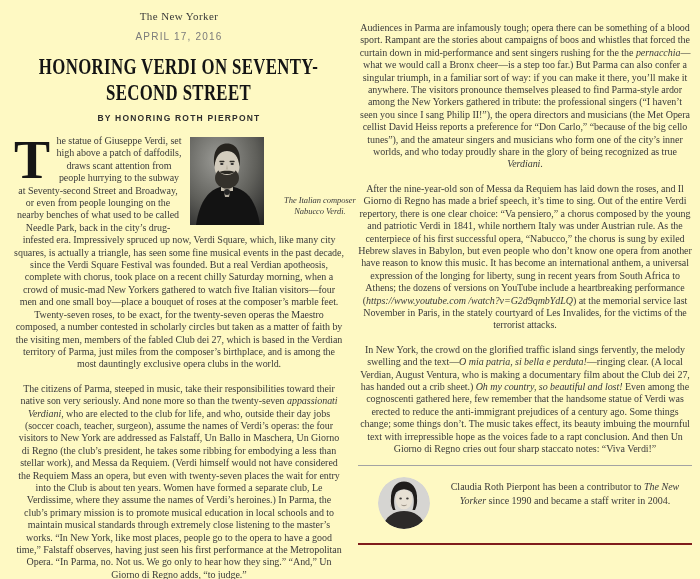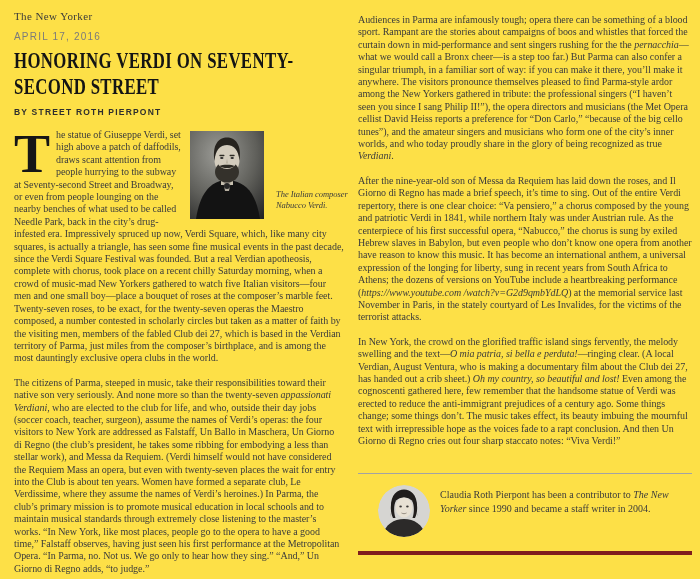--- a/index.html
+++ b/index.html
@@ -1,66 +1,66 @@
 <!DOCTYPE html>
 <html><head>
 <meta charset="utf-8">
 <style>
   * { margin:0; padding:0; box-sizing:border-box; }
   html,body { width:700px; height:579px; background:#ffffff; overflow:hidden; }
   body { font-family:"Liberation Serif", serif; color:#3b3b3b; }
-  .page { position:relative; width:700px; height:579px; background:#fde047; }
+  .page { position:relative; width:700px; height:579px; background:#fef9c3;text-align:center; }
 
   .col-left  { position:absolute; left:14px; top:10px; width:330px; }
   .col-right { position:absolute; left:358px; top:8px;  width:334px; }
 
   .brand { font-size:11px; color:#3a3a3a; letter-spacing:0.4px; cursor:pointer; }
   .date  { margin-top:9px; font-family:"Liberation Sans", sans-serif; font-size:10px;
            letter-spacing:1.2px; color:#7b7b7b; }
-  .title-wrap { margin-top:5px; height:54px; }
+  .title-wrap { margin-top:11px; height:54px; }
   .title { width:470px; transform:scaleX(0.7); transform-origin:0 0;
            font-size:24px; line-height:26px; color:#141414; letter-spacing:0.5px; }
   .byline { margin-top:6px; font-family:"Liberation Sans", sans-serif; font-weight:bold;
             font-size:8.5px; letter-spacing:1.2px; color:#2e2e2e; }
 
   .body-text { font-size:10px; line-height:12.4px; letter-spacing:-0.05px; color:#3b3b3b; }
   .para { margin-top:12px; }
   .first-para { margin-top:12px; }
 
   .dropcap { float:left; font-weight:700; font-size:54px; line-height:44px;
              margin:3px 6px 0 0; color:#161616; }
 
   .figure-float { float:right; width:154px; margin:2px 0 2px 8px;
                   display:flex; align-items:flex-end; }
   .portrait { width:74px; height:88px; display:block; flex:none; }
   .fig-caption { font-style:italic; font-size:8.5px; line-height:11px; color:#3b3b3b;
-                 margin-left:12px; padding-bottom:8px; white-space:nowrap; }
+                 margin-left:20px; padding-bottom:8px; white-space:nowrap; }
 
-  .bio { margin-top:26px; border-top:1px solid #a3a3a3; border-bottom:4px solid #7f1d1d;
+  .bio { margin-top:10px; border-top:1px solid #a3a3a3; border-bottom:2px solid #7f1d1d;
          padding:11px 2px 14px 20px; display:flex; gap:10px; }
   .avatar { width:52px; height:52px; border-radius:50%; overflow:hidden; flex:none; }
   .avatar svg { display:block; }
   .bio-text { font-size:10px; line-height:14px; padding-top:3px; }
 
   i { font-style:italic; }
   .plain-link { color:inherit; text-decoration:none; cursor:pointer;font-style:italic; }
 </style>
 </head>
 <body>
 
 <div class="page">
 
   <div class="col-left">
 
     <div class="brand">The New Yorker</div>
     <div class="date">APRIL 17, 2016</div>
     <div class="title-wrap">
       <h1 class="title">HONORING VERDI ON SEVENTY-SECOND STREET</h1>
     </div>
-    <div class="byline">BY STREET ROTH PIERPONT</div>
+    <div class="byline">BY HONORING ROTH PIERPONT</div>
 
     <p class="body-text first-para">
       <span class="dropcap">T</span><span class="figure-float">
         <svg class="portrait" viewBox="0 0 74 88" xmlns="http://www.w3.org/2000/svg" aria-hidden="true">
           <defs>
             <radialGradient id="pbg" cx="0.38" cy="0.26" r="0.95">
               <stop offset="0" stop-color="#9b9b96"></stop>
               <stop offset="0.55" stop-color="#5f5f5a"></stop>
               <stop offset="1" stop-color="#232323"></stop>
             </radialGradient>
@@ -88,21 +88,21 @@
       </span><span>he statue of Giuseppe Verdi, set high above a patch of daffodils, draws scant attention from people hurrying to the subway at Seventy-second Street and Broadway, or even from people lounging on the nearby benches of what used to be called Needle Park, back in the city’s drug-infested era. Impressively spruced up now, Verdi Square, which, like many city squares, is actually a triangle, has seen some fine musical events in the past decade, since the Verdi Square Festival was founded. But a real Verdian apotheosis, complete with chorus, took place on a recent chilly Saturday morning, when a crowd of music-mad New Yorkers gathered to watch five Italian visitors—four men and one small boy—place a bouquet of roses at the composer’s marble feet. Twenty-seven roses, to be exact, for the twenty-seven operas the Maestro composed, a number contested in scholarly circles but taken as a matter of faith by the visiting men, members of the fabled Club dei 27, which is based in the Verdian territory of Parma, just miles from the composer’s birthplace, and is among the most dauntingly exclusive opera clubs in the world.</span>
     </p>
 
     <p class="body-text para">
       <span>The citizens of Parma, steeped in music, take their responsibilities toward their native son very seriously. And none more so than the twenty-seven </span><i>appassionati Verdiani</i><span>, who are elected to the club for life, and who, outside their day jobs (soccer coach, teacher, surgeon), assume the names of Verdi’s operas: the four visitors to New York are addressed as Falstaff, Un Ballo in Maschera, Un Giorno di Regno (the club’s president, he takes some ribbing for embodying a less than stellar work), and Messa da Requiem. (Verdi himself would not have considered the Requiem Mass an opera, but even with twenty-seven places the wait for entry into the Club is about ten years. Women have formed a separate club, Le Verdissime, where they assume the names of Verdi’s heroines.) In Parma, the club’s primary mission is to promote musical education in local schools and to maintain musical standards through extremely close listening to the master’s works. “In New York, like most places, people go to the opera to have a good time,” Falstaff observes, having just seen his first performance at the Metropolitan Opera. “In Parma, no. Not us. We go only to hear how they sing.” “And,” Un Giorno di Regno adds, “to judge.”</span>
     </p>
   </div>
 
   <div class="col-right">
 
-    <p class="body-text" style="margin-top:6px;">
+    <p class="body-text" style="margin-top:14px;">
       <span>Audiences in Parma are infamously tough; opera there can be something of a blood sport. Rampant are the stories about campaigns of boos and whistles that forced the curtain down in mid-performance and sent singers rushing for the the </span><i>pernacchia</i><span>—what we would call a Bronx cheer—is a step too far.) But Parma can also confer a singular triumph, in a familiar sort of way: if you can make it there, you’ll make it anywhere. The visitors pronounce themselves pleased to find Parma-style ardor among the New Yorkers gathered in tribute: the professional singers (“I haven’t seen you since I sang Philip II!”), the opera directors and musicians (the Met Opera cellist David Heiss reports a preference for “Don Carlo,” “because of the big cello tunes”), and the amateur singers and musicians who form one of the city’s inner worlds, and who today proudly share in the glory of being recognized as true </span><i>Verdiani</i><span>.</span>
     </p>
 
     <p class="body-text para">
       <span>After the nine-year-old son of Messa da Requiem has laid down the roses, and Il Giorno di Regno has made a brief speech, it’s time to sing. Out of the entire Verdi repertory, there is one clear choice: “Va pensiero,” a chorus composed by the young and patriotic Verdi in 1841, while northern Italy was under Austrian rule. As the centerpiece of his first successful opera, “Nabucco,” the chorus is sung by exiled Hebrew slaves in Babylon, but even people who don’t know one opera from another have reason to know this music. It has become an international anthem, a universal expression of the longing for liberty, sung in recent years from South Africa to Athens; the dozens of versions on YouTube include a heartbreaking performance (</span><span class="plain-link">https://www.youtube.com /watch?v=G2d9qmbYdLQ</span><span>) at the memorial service last November in Paris, in the stately courtyard of Les Invalides, for the victims of the terrorist attacks.</span>
     </p>
 
     <p class="body-text para">
       <span>In New York, the crowd on the glorified traffic island sings fervently, the melody swelling and the text—</span><i>O mia patria, si bella e perduta!</i><span>—ringing clear. (A local Verdian, August Ventura, who is making a documentary film about the Club dei 27, has handed out a crib sheet.) </span><i>Oh my country, so beautiful and lost!</i><span> Even among the cognoscenti gathered here, few remember that the handsome statue of Verdi was erected to reduce the anti-immigrant prejudices of a century ago. Some things change; some things don’t. The music takes effect, its beauty imbuing the mournful text with irrepressible hope as the voices fade to a rapt conclusion. And then Un Giorno di Regno cries out four sharp staccato notes: “Viva Verdi!”</span>
     </p>

